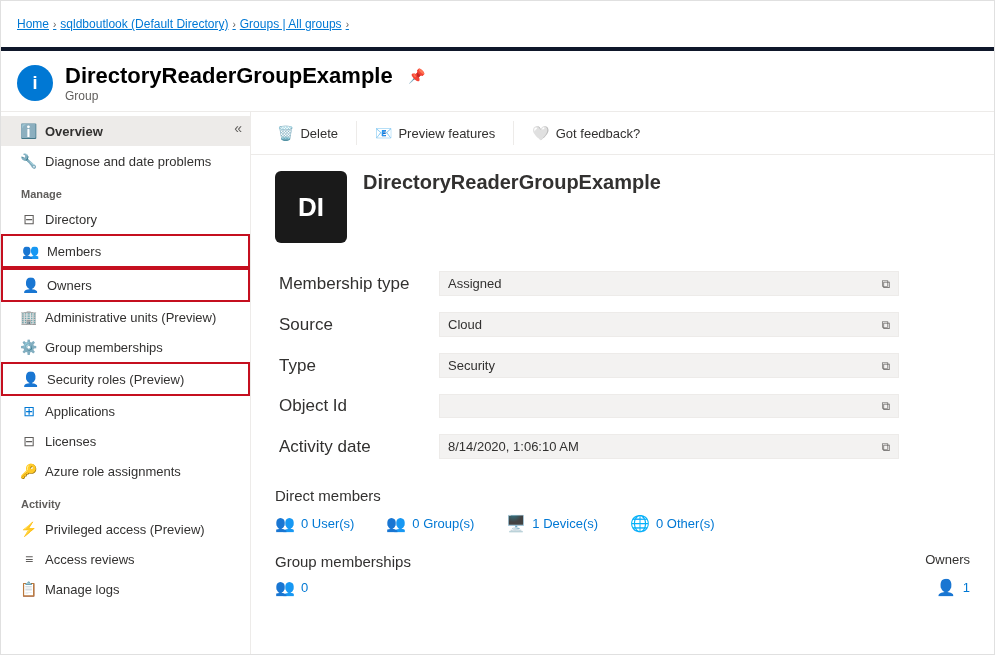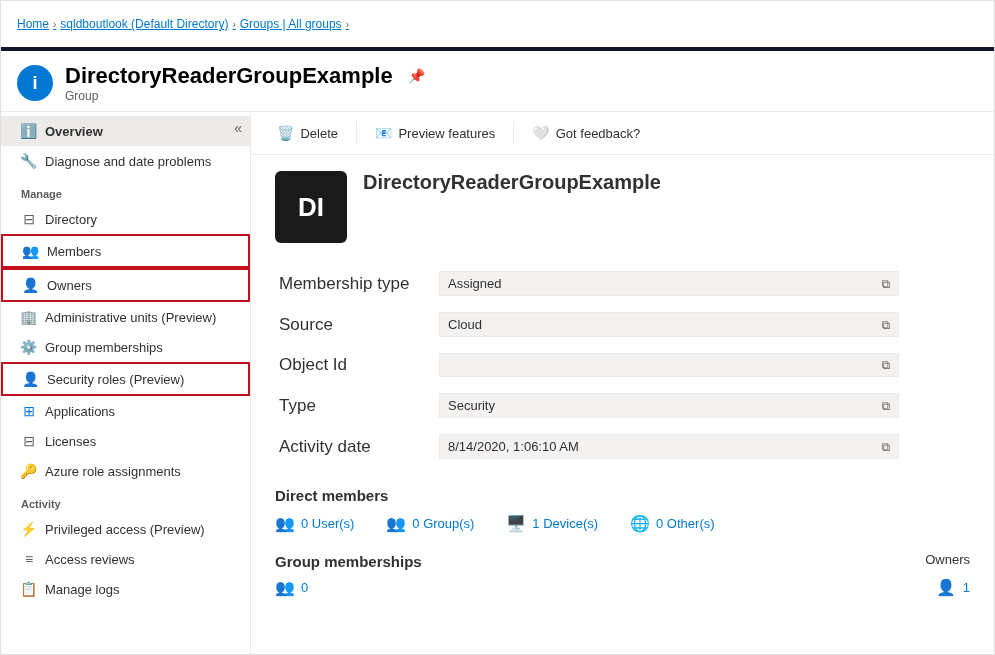--- a/index.html
+++ b/index.html
@@ -154,21 +154,21 @@
       border: 1px solid #edebe9;
       padding: 4px 8px;
       font-size: 13px;
       min-width: 300px;
       max-width: 460px;
       justify-content: space-between;
     }
     .value-box .copy-icon { color: #605e5c; font-size: 12px; cursor: pointer; }
 
     
-    .section-title { font-size: 15px; font-weight: 700; margin-bottom: 10px; margin-top: 4px; }
+    .section-title { font-size: 15px; font-weight: 400; margin-bottom: 10px; margin-top: 4px; }
     .members-row { display: flex; align-items: center; gap: 32px; margin-bottom: 16px; }
     .member-stat { display: flex; align-items: center; gap: 6px; font-size: 13px; color: #0078d4; cursor: pointer; }
     .member-stat .stat-icon { font-size: 16px; }
 
     
     .memberships-row { display: flex; align-items: center; justify-content: space-between; }
     .memberships-left { display: flex; align-items: center; gap: 8px; font-size: 13px; }
     .memberships-right { display: flex; align-items: center; gap: 8px; font-size: 13px; }
     .owners-label { font-size: 13px; color: #323130; }
 
@@ -324,33 +324,33 @@
           <tr>
             <td class="label-cell">Source</td>
             <td class="value-cell">
               <div class="value-box">
                 <span>Cloud</span>
                 <span class="copy-icon">⧉</span>
               </div>
             </td>
           </tr>
           <tr>
-            <td class="label-cell">Object Id</td>
+            <td class="label-cell">Type</td>
             <td class="value-cell">
               <div class="value-box">
-                <span></span>
+                <span>Security</span>
                 <span class="copy-icon">⧉</span>
               </div>
             </td>
           </tr>
           <tr>
-            <td class="label-cell">Type</td>
+            <td class="label-cell">Object Id</td>
             <td class="value-cell">
               <div class="value-box">
-                <span>Security</span>
+                <span></span>
                 <span class="copy-icon">⧉</span>
               </div>
             </td>
           </tr>
           <tr>
             <td class="label-cell">Activity date</td>
             <td class="value-cell">
               <div class="value-box">
                 <span>8/14/2020, 1:06:10 AM</span>
                 <span class="copy-icon">⧉</span>

